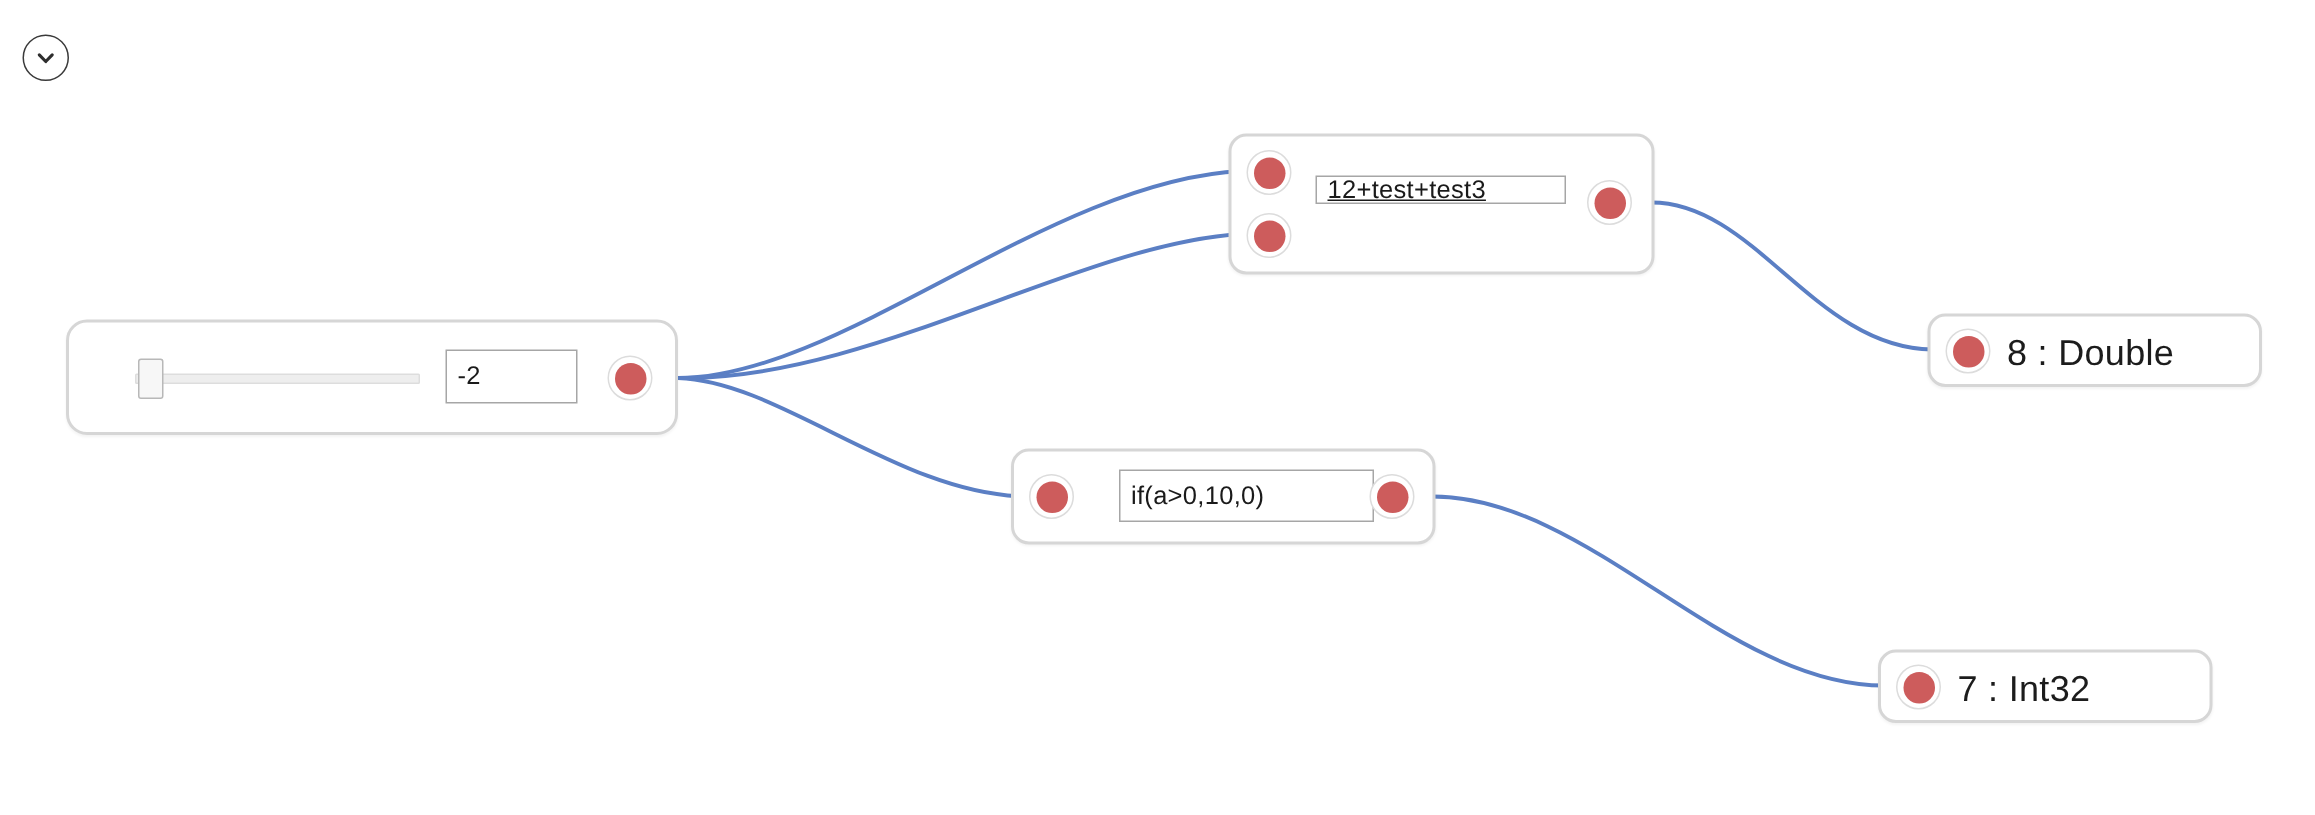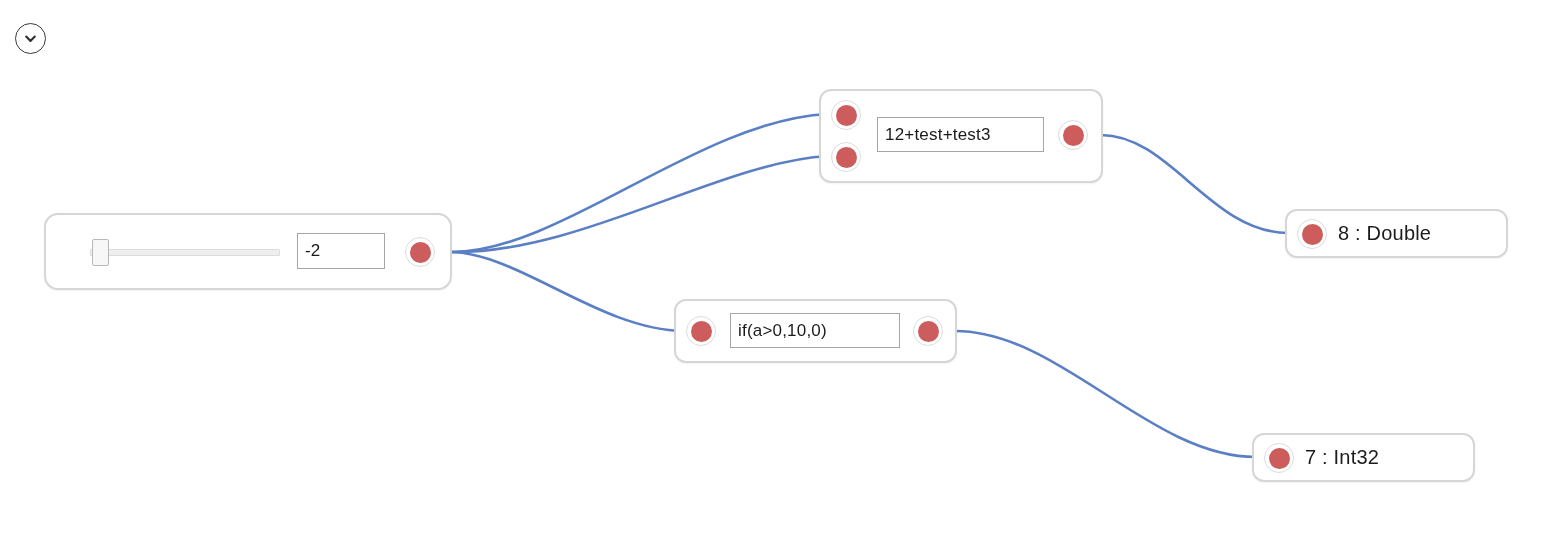--- a/index.html
+++ b/index.html
@@ -128,31 +128,32 @@
   #node-expr1 {
     left: 819px;
     top: 89px;
     width: 284px;
     height: 94px;
   }
   #expr1-field {
     left: 877px;
     top: 117px;
     width: 167px;
-    height: 35px;
+    height: 19px;
+    text-decoration: underline;
   }
   
   #node-expr2 {
     left: 674px;
     top: 299px;
     width: 283px;
     height: 64px;
   }
   #expr2-field {
-    left: 730px;
+    left: 746px;
     top: 313px;
     width: 170px;
     height: 35px;
   }
   
   .result-node {
     border-radius: 12px;
   }
   #node-result1 {
     left: 1285px;
@@ -161,21 +162,21 @@
     height: 49px;
   }
   #node-result2 {
     left: 1252px;
     top: 433px;
     width: 223px;
     height: 49px;
   }
   .result-label {
     position: absolute;
-    font-size: 20px;
+    font-size: 24px;
     color: #1c1c1c;
     white-space: nowrap;
     letter-spacing: 0.2px;
   }
   #result1-label { left: 1338px; top: 222px; }
   #result2-label { left: 1305px; top: 446px; }
 </style>
 </head>
 <body>
 

